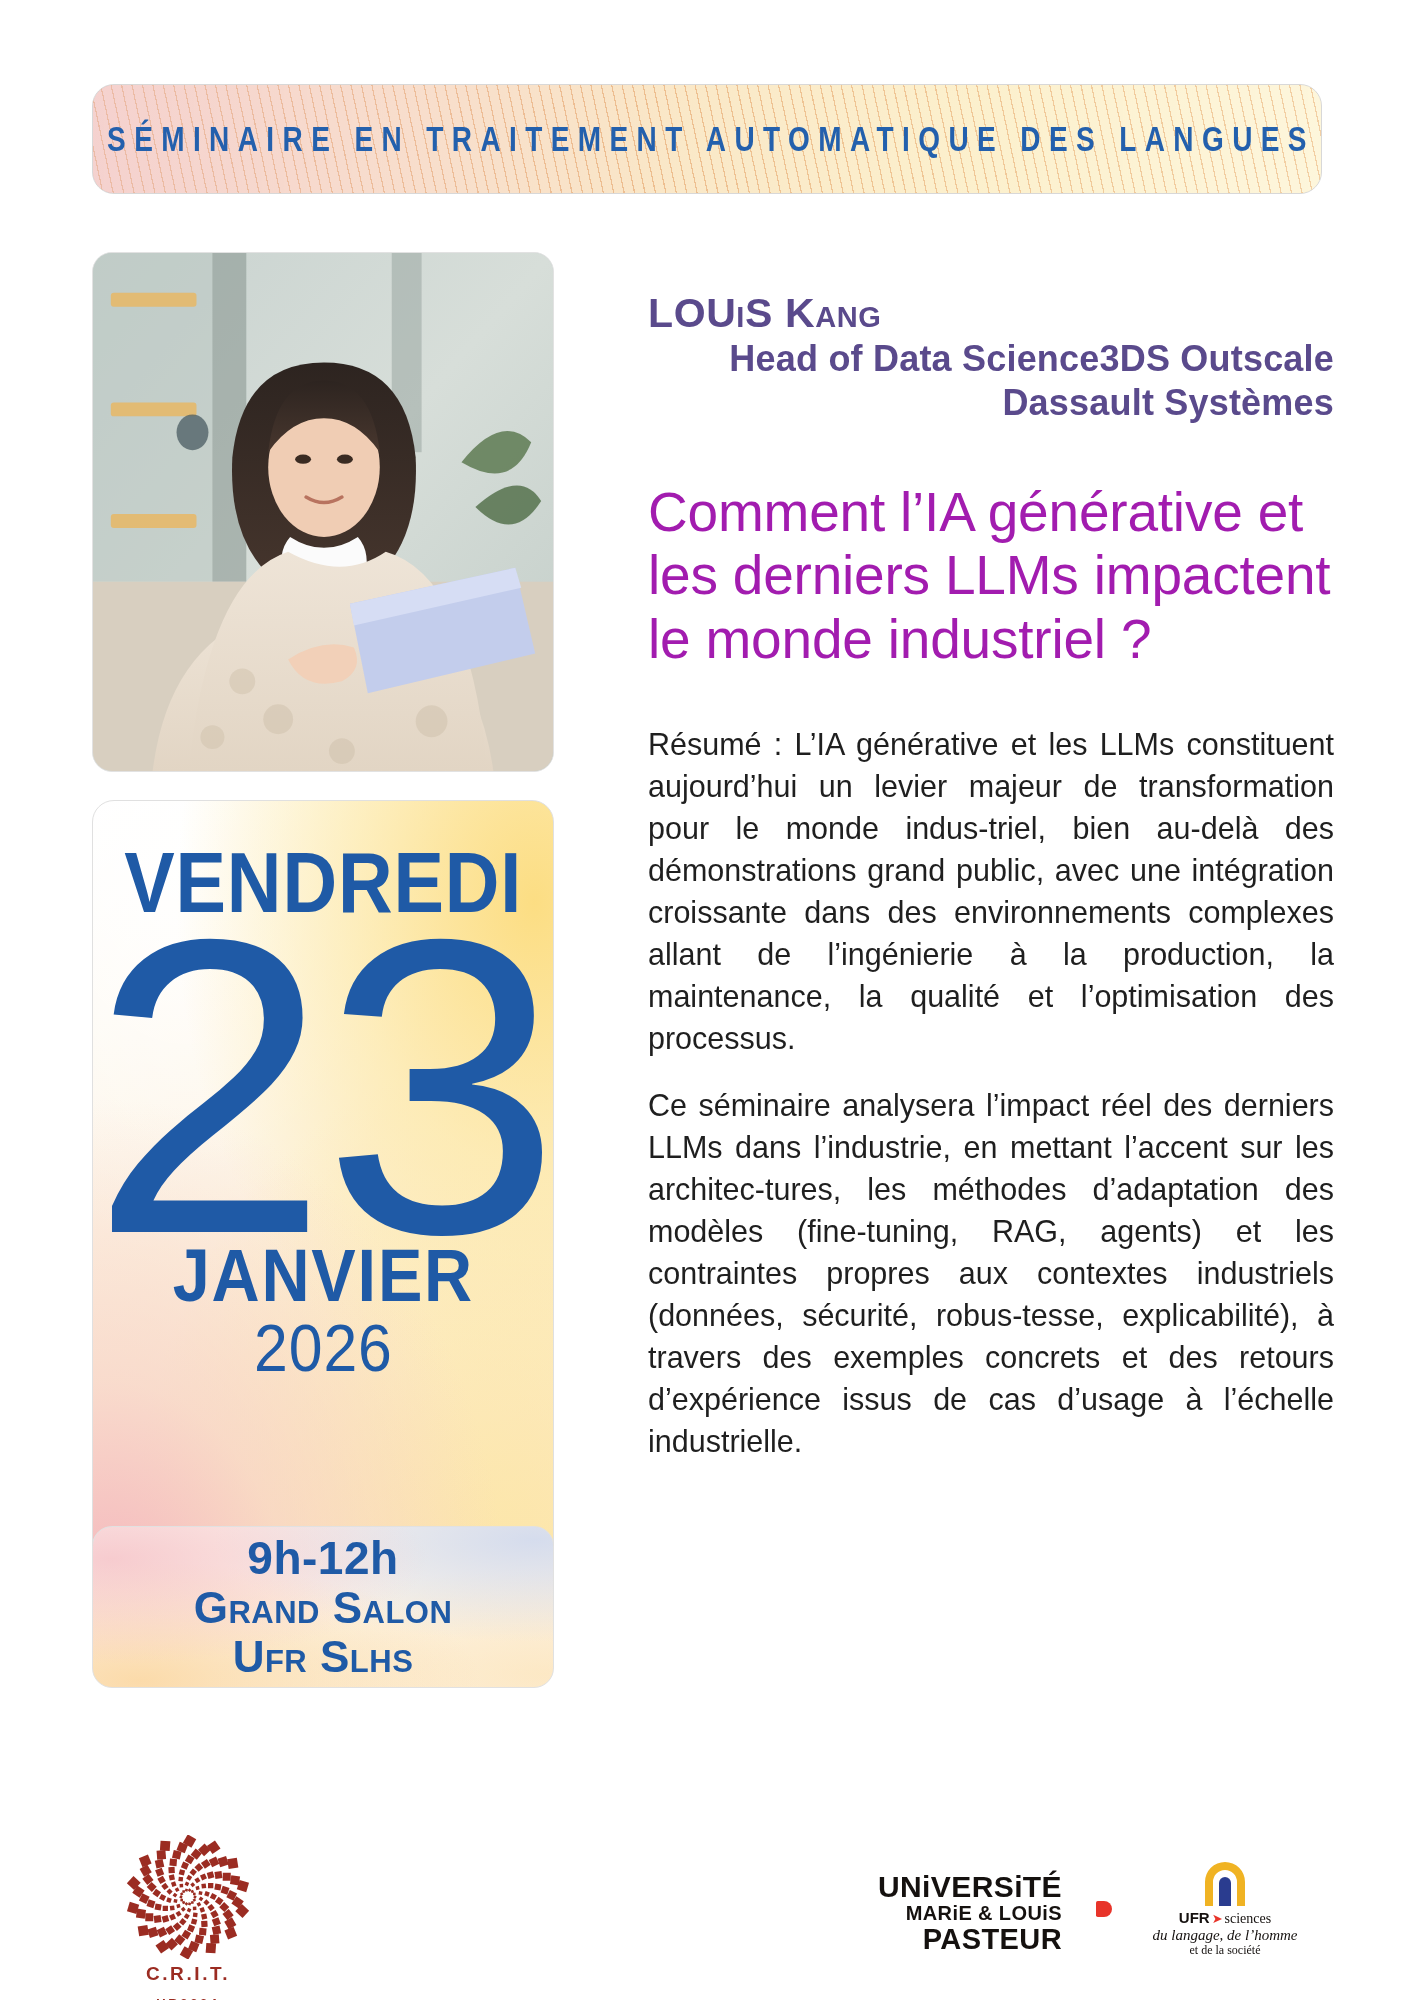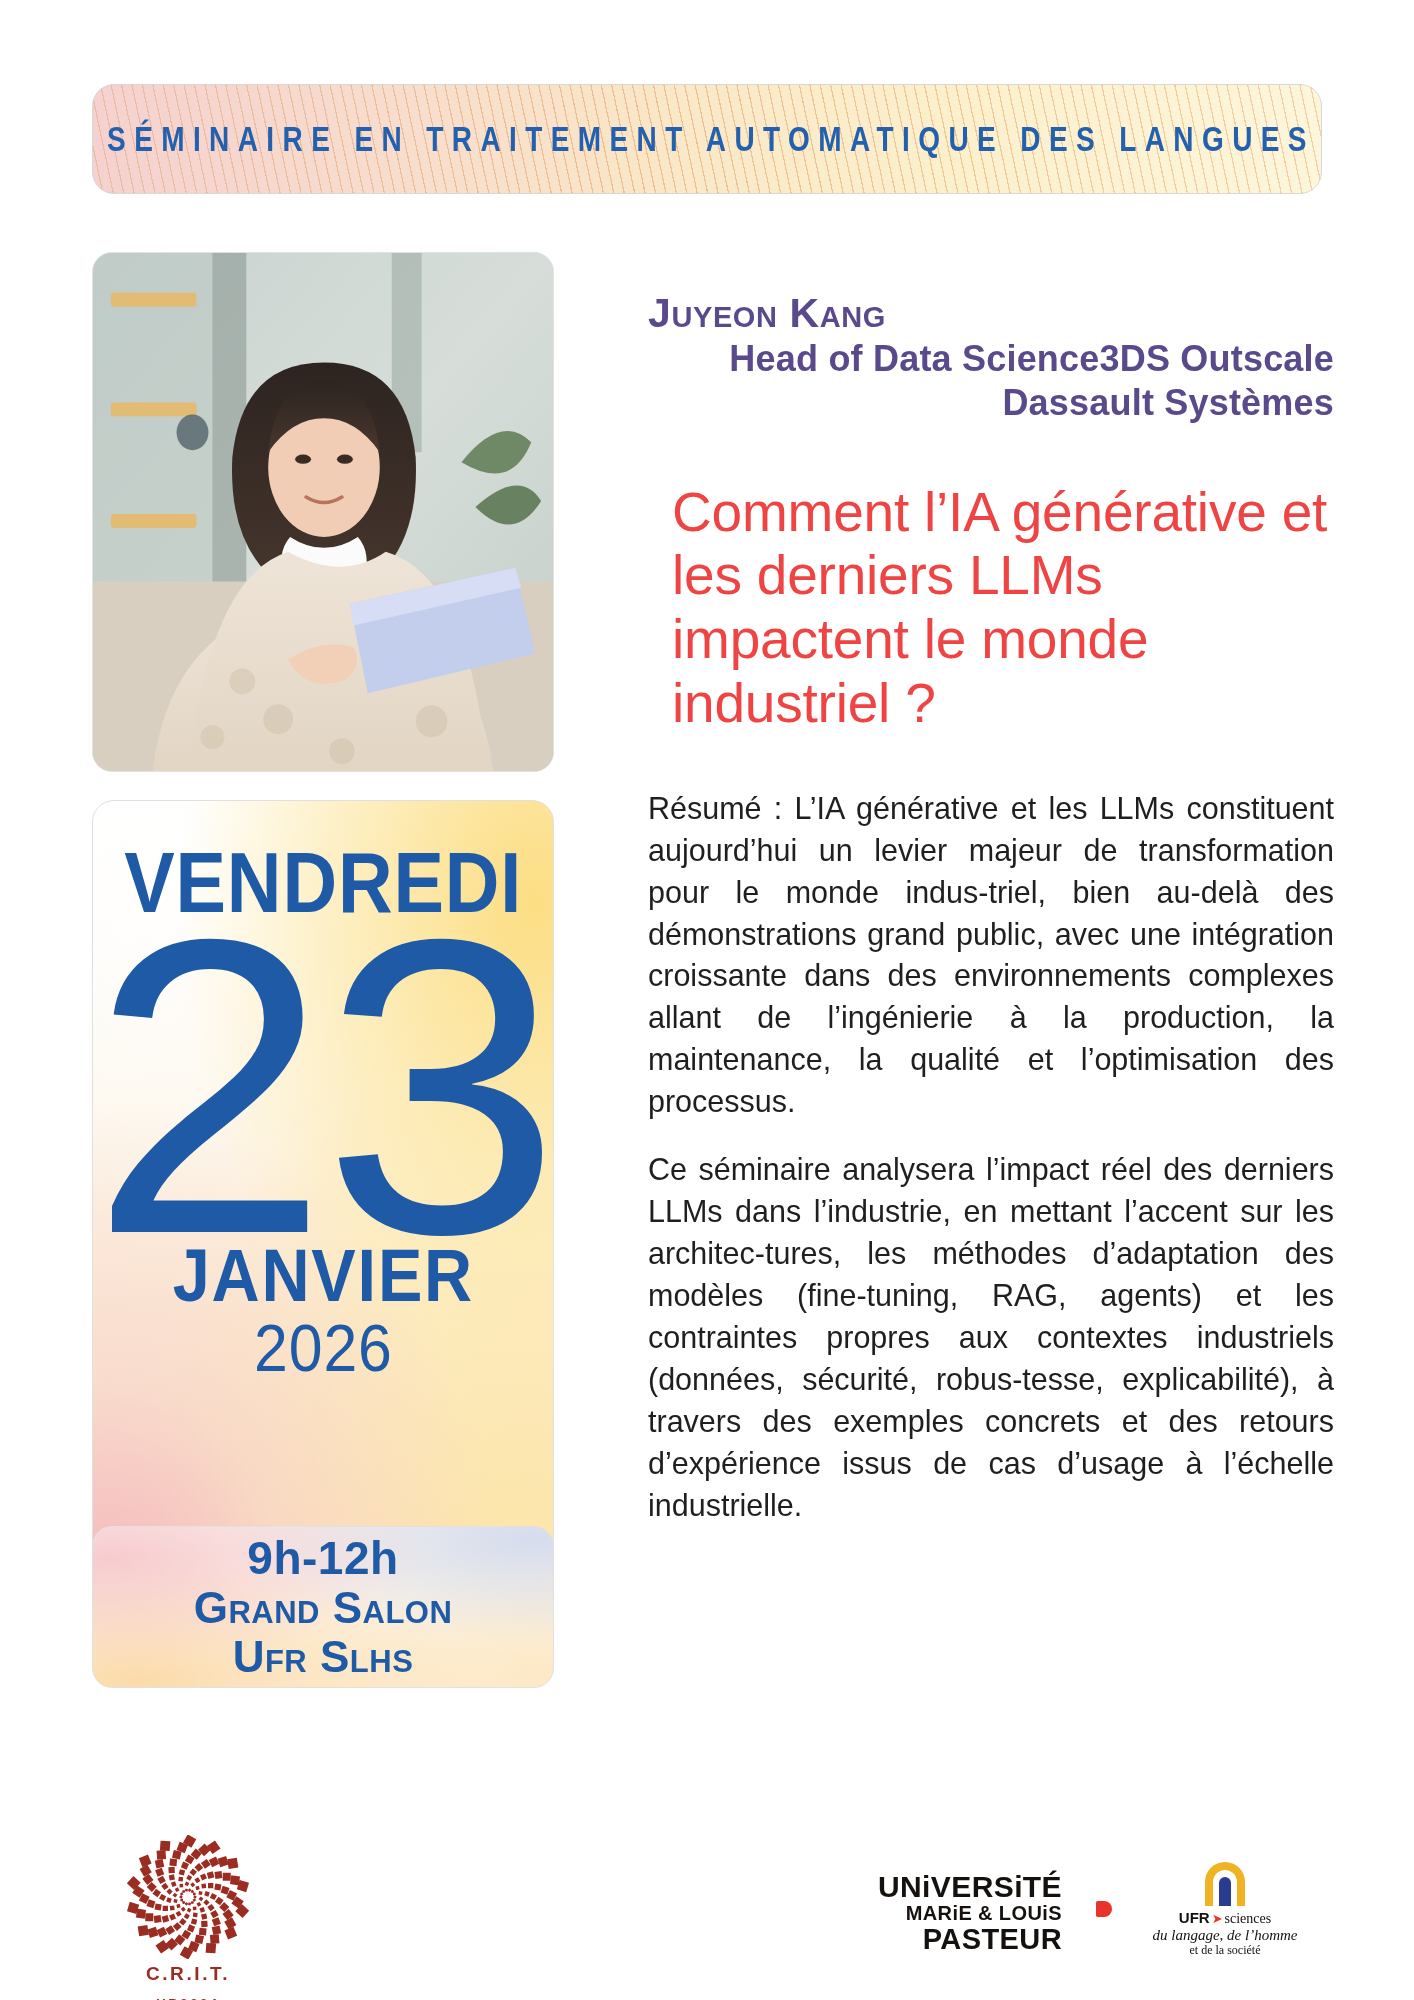--- a/index.html
+++ b/index.html
@@ -184,23 +184,22 @@
     letter-spacing: .2px;
     text-align: right;
   }
 
   .talk-title {
     margin-top: 56px;
     font-family: "Liberation Sans Narrow", "Liberation Sans", sans-serif;
     font-weight: 400;
     font-size: 55px;
     line-height: 1.16;
-    color: #ef4444;
+    color: #a21caf;
     letter-spacing: -.2px;
-    margin-left: 24px;
   }
 
   .abstract {
     margin-top: 52px;
     font-family: "Liberation Sans", sans-serif;
     font-size: 30.5px;
     line-height: 1.375;
     color: #1f1f1f;
     text-align: justify;
     text-justify: inter-word;
@@ -344,21 +343,21 @@
     <div class="date-year">2026</div>
   </div>
 
   <div class="venue-card">
     <div class="venue-time">9h-12h</div>
     <div class="venue-room">Grand Salon</div>
     <div class="venue-fac">Ufr Slhs</div>
   </div>
 
   <div class="right">
-    <div class="speaker-name">Juyeon Kang</div>
+    <div class="speaker-name">LOUiS Kang</div>
     <div class="speaker-role">Head of Data Science3DS Outscale</div>
     <div class="speaker-org">Dassault Systèmes</div>
 
     <div class="talk-title">Comment l’IA générative et les derniers LLMs impactent le monde industriel ?</div>
 
     <div class="abstract">
       <p>Résumé : L’IA générative et les LLMs constituent aujourd’hui un levier majeur de transformation pour le monde indus-triel, bien au-delà des démonstrations grand public, avec une intégration croissante dans des environnements complexes allant de l’ingénierie à la production, la maintenance, la qualité et l’optimisation des processus.</p>
       <p>Ce séminaire analysera l’impact réel des derniers LLMs dans l’industrie, en mettant l’accent sur les architec-tures, les méthodes d’adaptation des modèles (fine-tuning, RAG, agents) et les contraintes propres aux contextes industriels (données, sécurité, robus-tesse, explicabilité), à travers des exemples concrets et des retours d’expérience issus de cas d’usage à l’échelle industrielle.</p>
     </div>
   </div>

